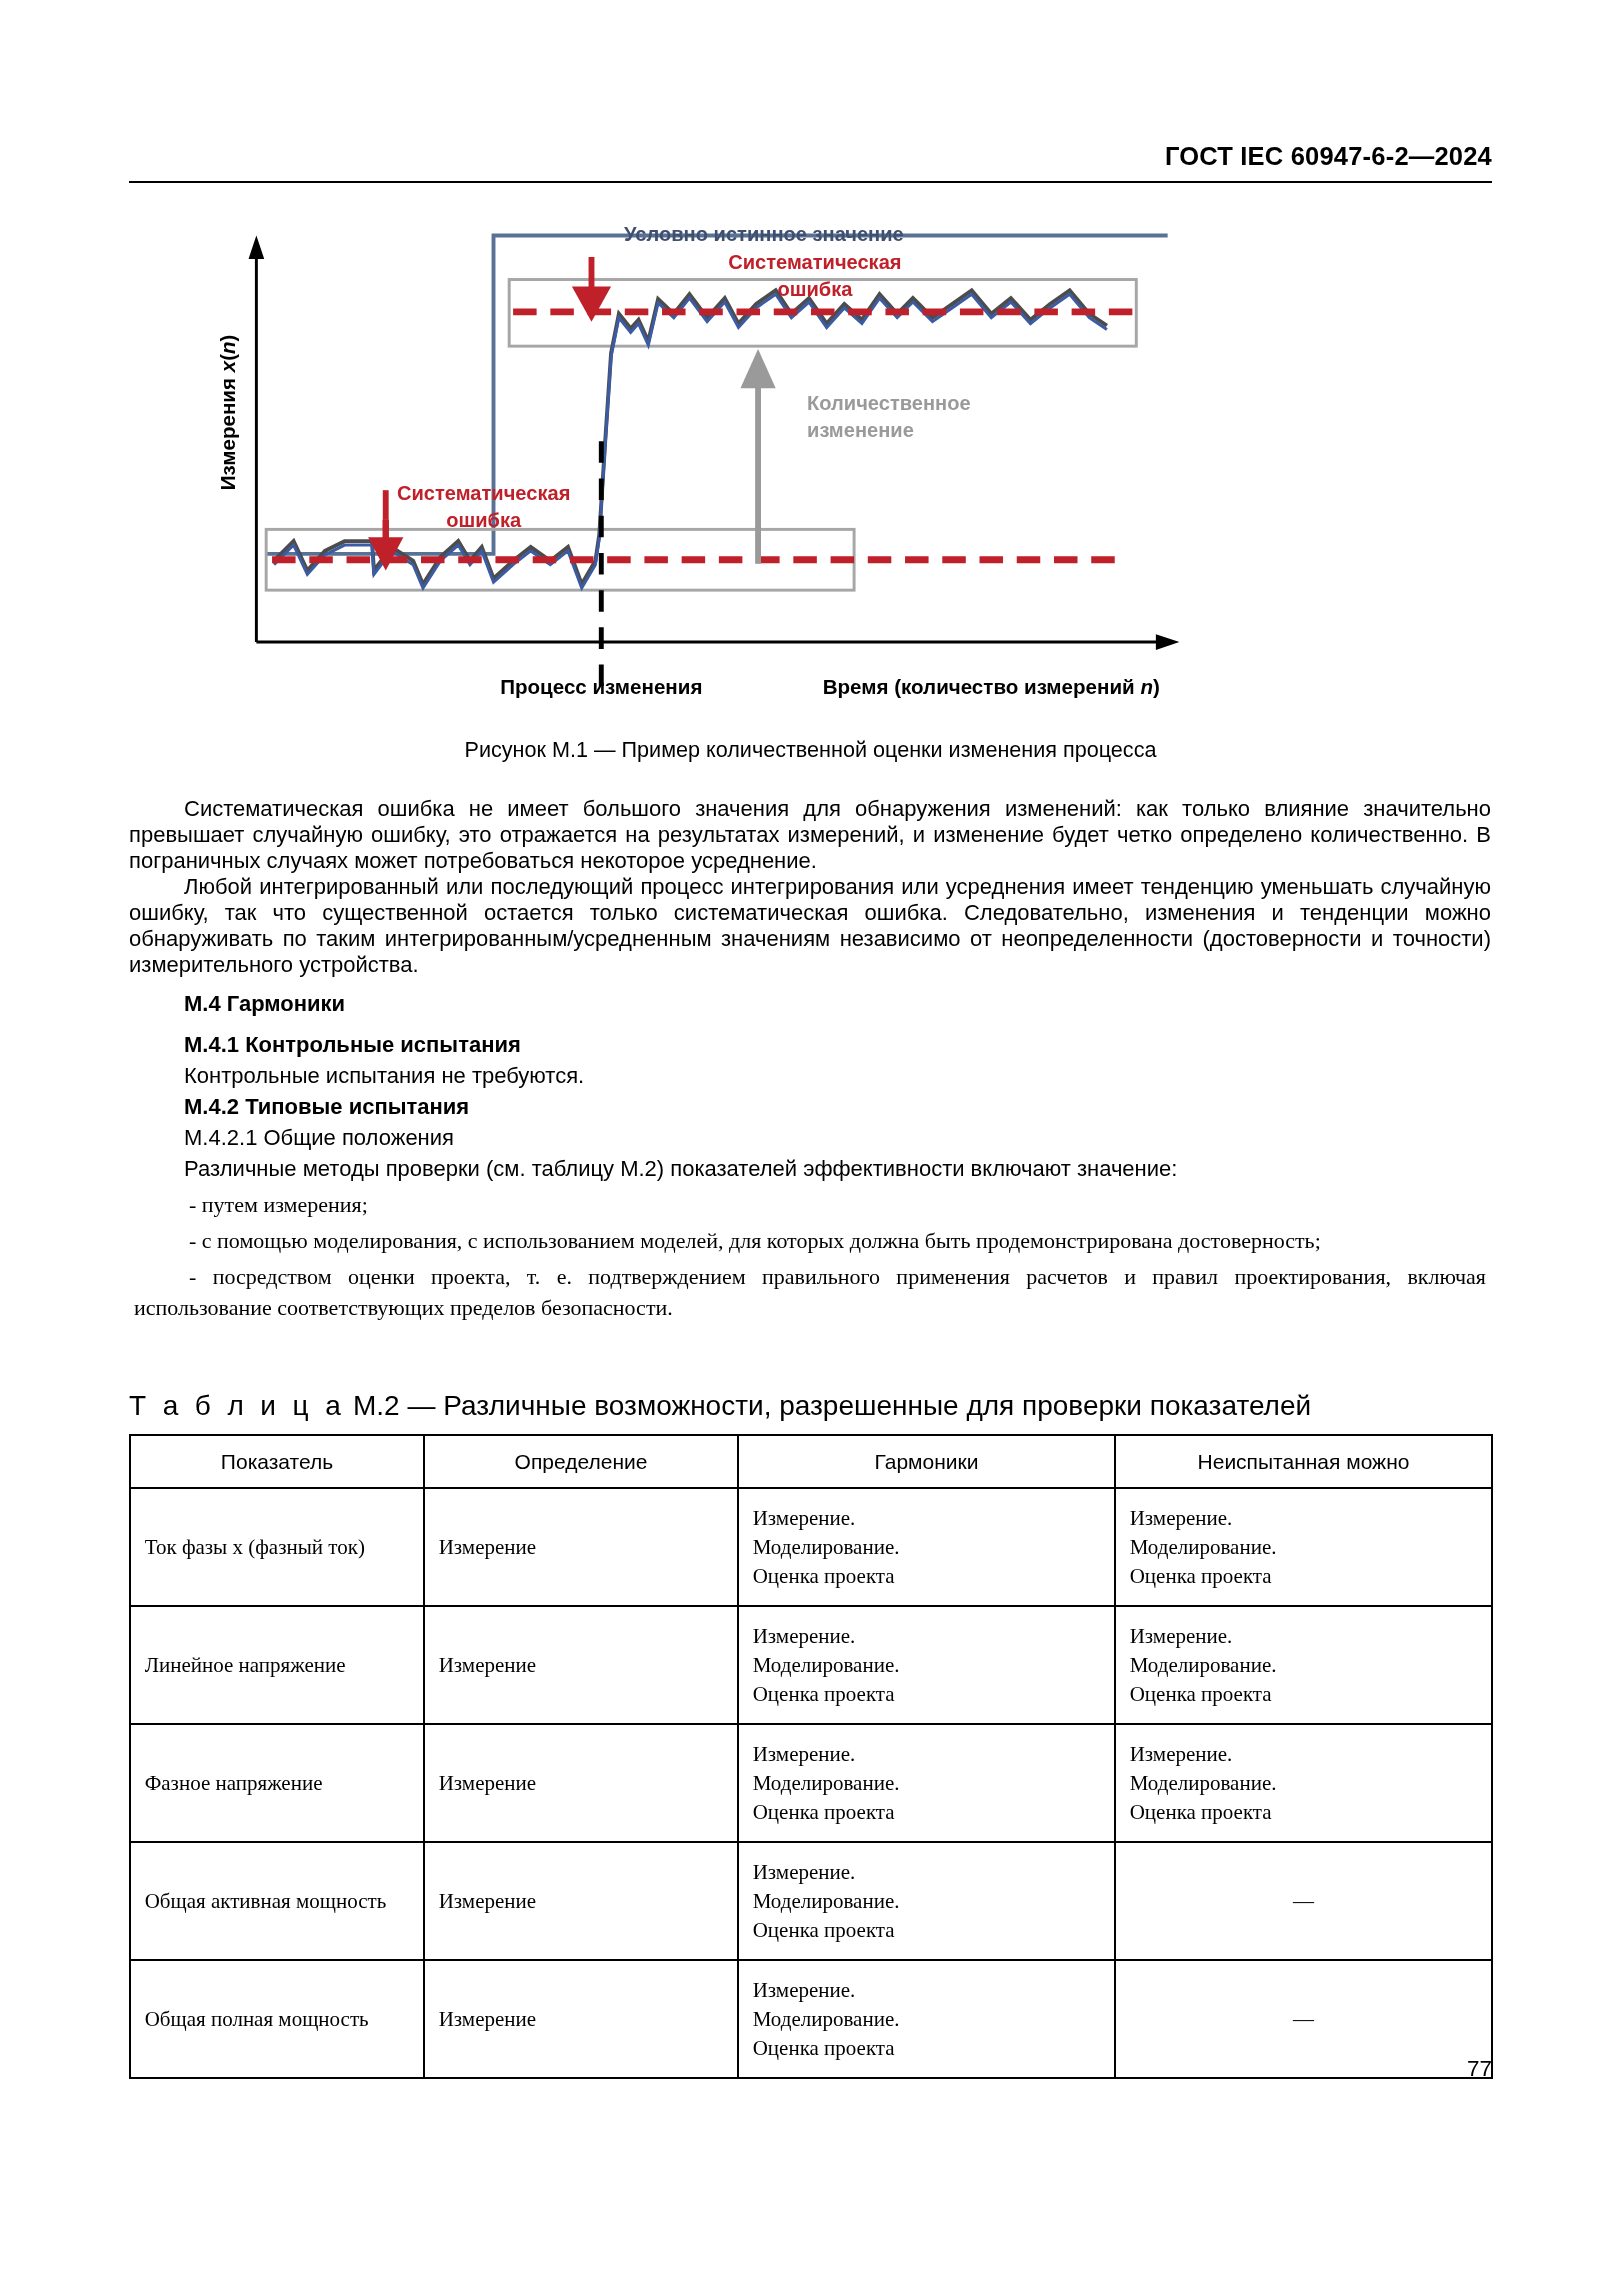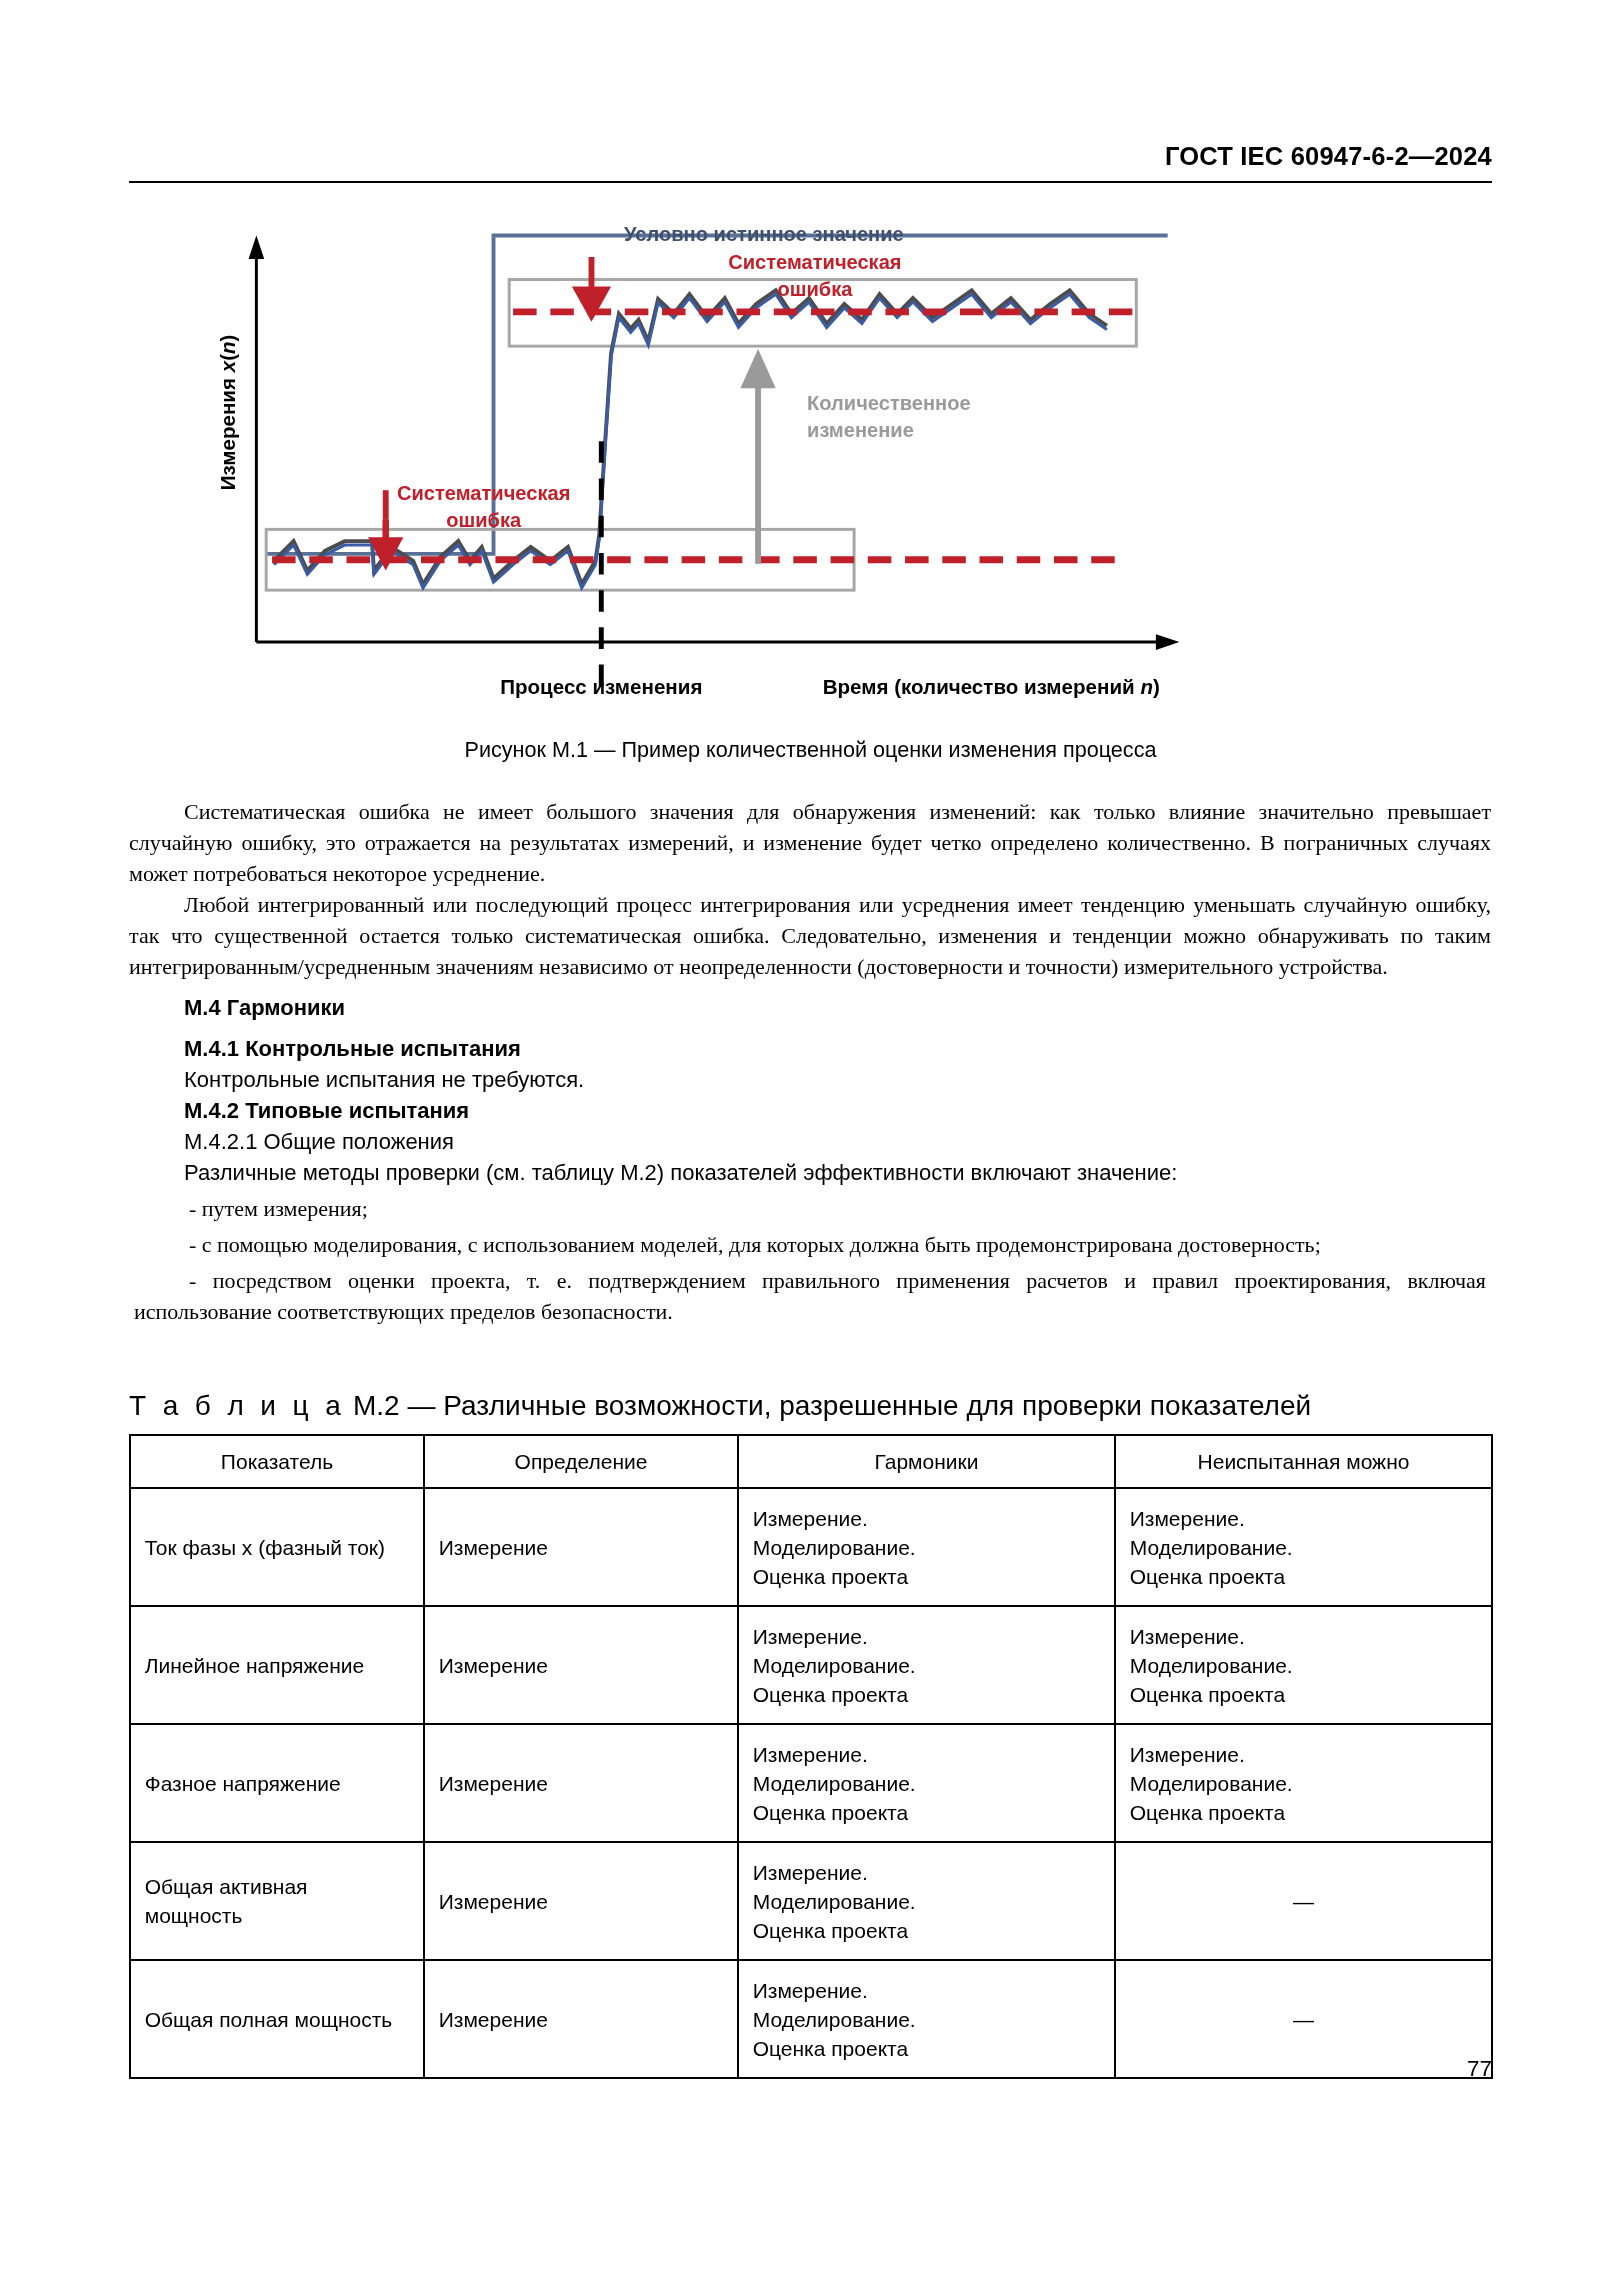--- a/index.html
+++ b/index.html
@@ -65,25 +65,24 @@
   
   .body {
     position: absolute;
     top: 796px;
     left: 129px;
     width: 1362px;
   }
   p.para {
     margin: 0 0 0 0;
     font-size: 22px;
-    line-height: 31px;
+    line-height: 26px;
     text-align: justify;
     text-indent: 55px;
     text-justify: inter-word;
-    font-family: Liberation Serif, serif;
   }
   h4.sec {
     margin: 0;
     font-size: 22px;
     line-height: 31px;
     font-weight: bold;
     text-indent: 55px;
   }
   p.sub {
     margin: 0;
@@ -130,20 +129,21 @@
     font-weight: normal;
     padding: 0 13.7px;
     vertical-align: middle;
   }
   table.m2 thead th {
     text-align: center;
     height: 51px;
   }
   table.m2 tbody td {
     height: 116px;
+    font-family: Liberation Serif, serif;
   }
   td.c1 { text-align: left; }
   td.c2 { text-align: left; }
   td.c3 { text-align: left; }
   td.c4 { text-align: left; }
   td.dashcell { text-align: center; }
   .cell-lines span { display: block; }
 
   
   .pageno {

